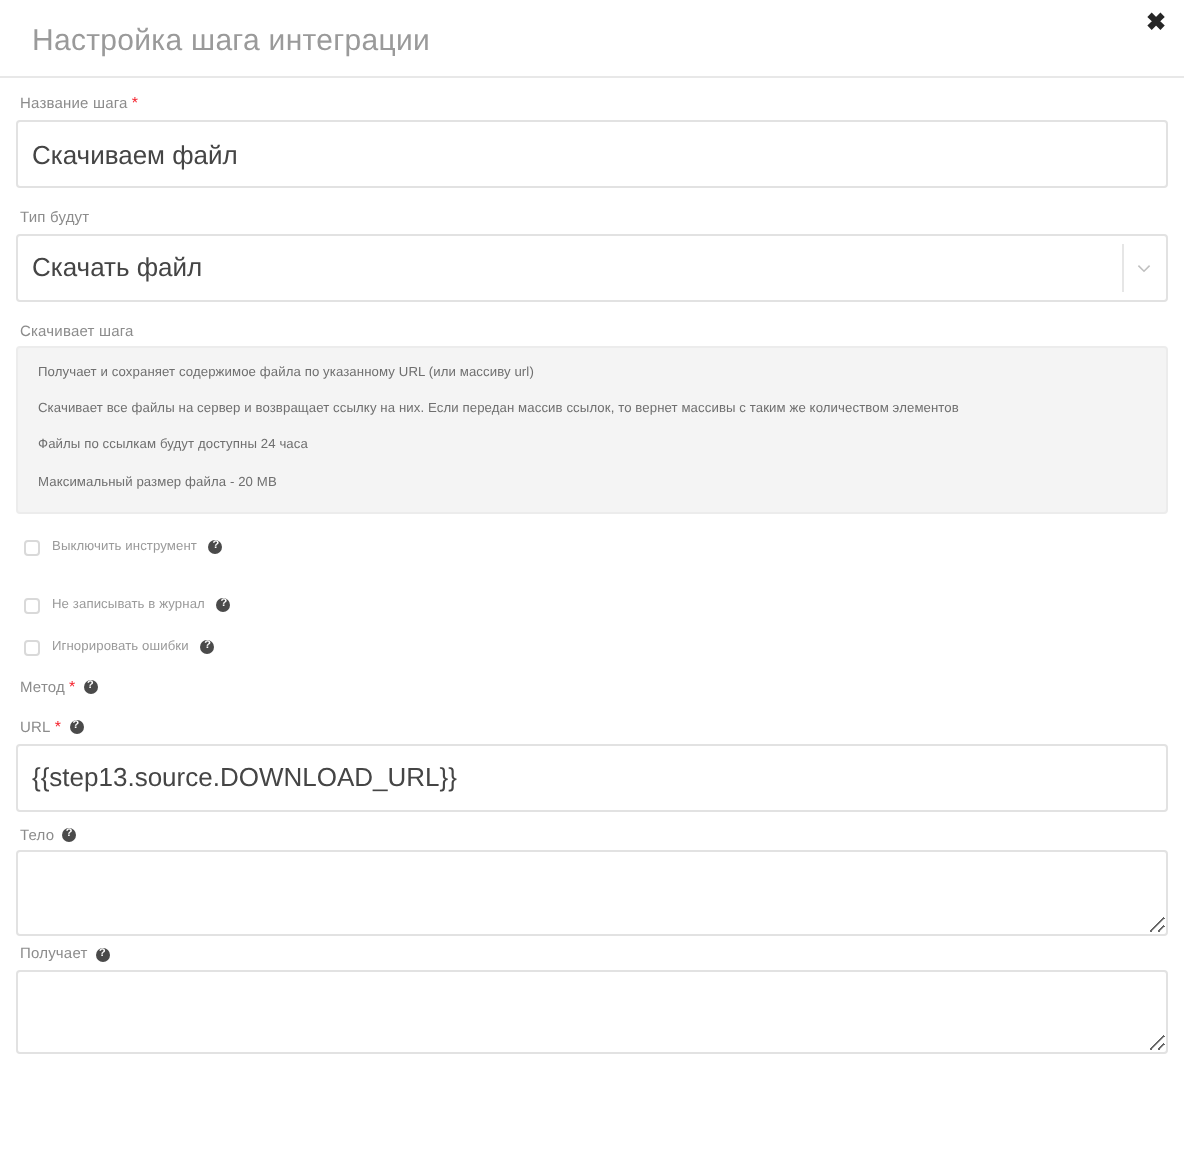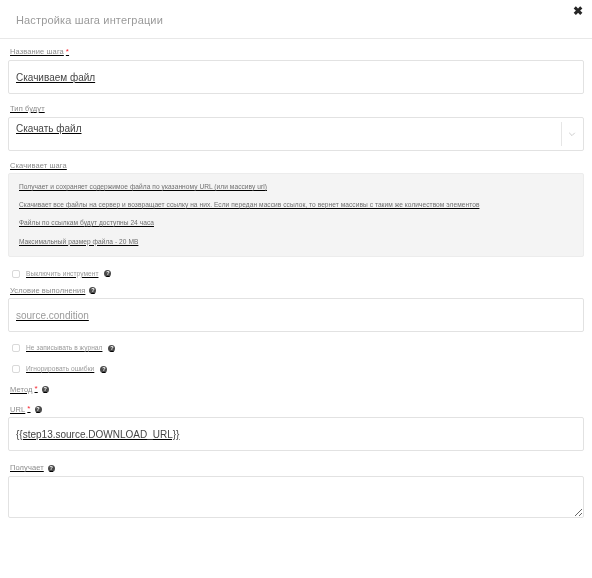--- a/index.html
+++ b/index.html
@@ -23,21 +23,21 @@
   
   .modal-header {
     position: relative;
     height: 39px;
     border-bottom: 1px solid #e8e8e8;
     padding: 0 16px;
     display: flex;
     align-items: center;
   }
   .modal-title {
-    font-size: 11px;
+    font-size: 15px;
     font-weight: 400;
     color: #9a9a9a;
     letter-spacing: 0.15px;
     line-height: 1;
     margin: 0;
     padding-top: 2px;
   }
   .close-btn {
     position: absolute;
     top: 3px;
@@ -52,21 +52,20 @@
     cursor: pointer;
     background: none;
     border: none;
     padding: 0;
     font-family: "Liberation Sans", sans-serif;
   }
 
   
   .modal-body {
     padding: 9px 8px 0 8px;
-    text-decoration: underline;
   }
 
   .field { margin-bottom: 0; }
 
   .field-label {
     display: flex;
     align-items: center;
     font-size: 7.5px;
     color: #8c8c8c;
     line-height: 1;
@@ -95,36 +94,35 @@
     flex: 0 0 auto;
   }
 
   .text-input,
   .select-input {
     width: 100%;
     height: 21px;
     border: 1px solid #e2e2e2;
     border-radius: 2px;
     background: #ffffff;
-    font-size: 10px;
+    font-size: 13px;
     color: #454545;
     padding: 16px 7px;
     font-family: "Liberation Sans", "DejaVu Sans", sans-serif;
     outline: none;
     display: flex;
     align-items: center;
   }
   .text-input.placeholder { color: #9b9b9b; }
 
   .select-input {
     position: relative;
     padding-right: 30px;
     justify-content: flex-start;
     cursor: pointer;
-    align-items: flex-end;
   }
   .select-sep {
     position: absolute;
     right: 21px;
     top: 4px;
     bottom: 4px;
     width: 1px;
     background: #e6e6e6;
   }
   .select-arrow {
@@ -260,27 +258,20 @@
     <div class="sp-13"></div>
 
     <div class="checkbox-row">
       <span class="checkbox-box"></span>
       <span class="checkbox-label">Выключить инструмент</span>
       <span class="help-icon">?</span>
     </div>
 
     <div class="sp-9"></div>
 
-    <div class="field">
-      <div class="field-label">
-        <span>Условие выполнения</span>
-        <span class="help-icon">?</span>
-      </div>
-      <div class="text-input placeholder">source.condition</div>
-    </div>
 
     <div class="sp-12"></div>
 
     <div class="checkbox-row">
       <span class="checkbox-box"></span>
       <span class="checkbox-label">Не записывать в журнал</span>
       <span class="help-icon">?</span>
     </div>
 
     <div class="sp-13"></div>
@@ -307,20 +298,27 @@
       <div class="field-label">
         <span>URL</span>
         <span class="req-star">*</span>
         <span class="help-icon">?</span>
       </div>
       <div class="text-input">{{step13.source.DOWNLOAD_URL}}</div>
     </div>
 
     <div class="sp-8"></div>
 
+    <div class="field">
+      <div class="field-label">
+        <span>Тело</span>
+        <span class="help-icon">?</span>
+      </div>
+      <textarea class="textarea-input ta-body" style=""></textarea>
+    </div>
 
     <div class="sp-5"></div>
 
     <div class="field">
       <div class="field-label">
         <span>Получает</span>
         <span class="help-icon">?</span>
       </div>
       <textarea class="textarea-input ta-headers" style=""></textarea>
     </div>

